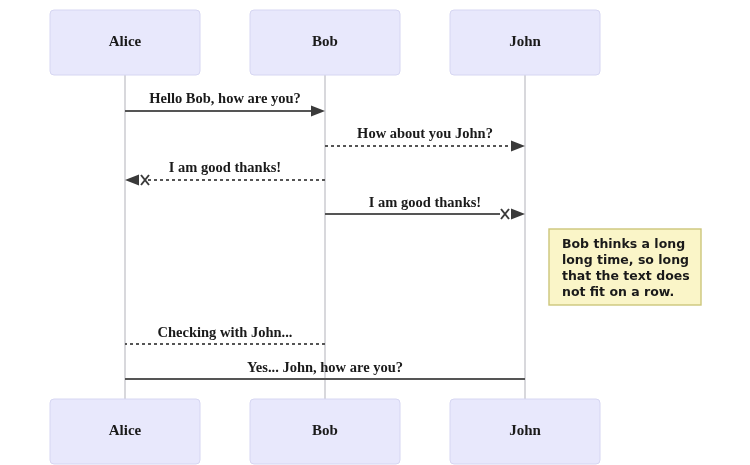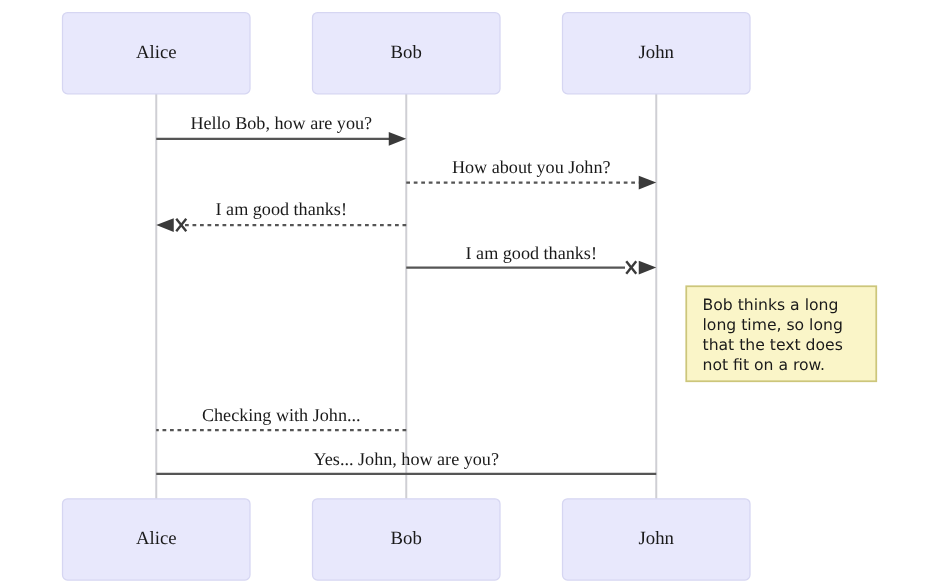--- a/index.html
+++ b/index.html
@@ -12,20 +12,21 @@
     height: 465px;
     position: relative;
     overflow: hidden;
     font-family: "Liberation Serif", "DejaVu Serif", serif;
   }
   #diagram-root {
     position: absolute;
     inset: 0;
     width: 750px;
     height: 465px;
+    font-weight: bold;
   }
   svg#sequence-svg {
     display: block;
     width: 750px;
     height: 465px;
   }
   .actor-box {
     fill: #e8e8fc;
     stroke: #d6d6f2;
     stroke-width: 1;

